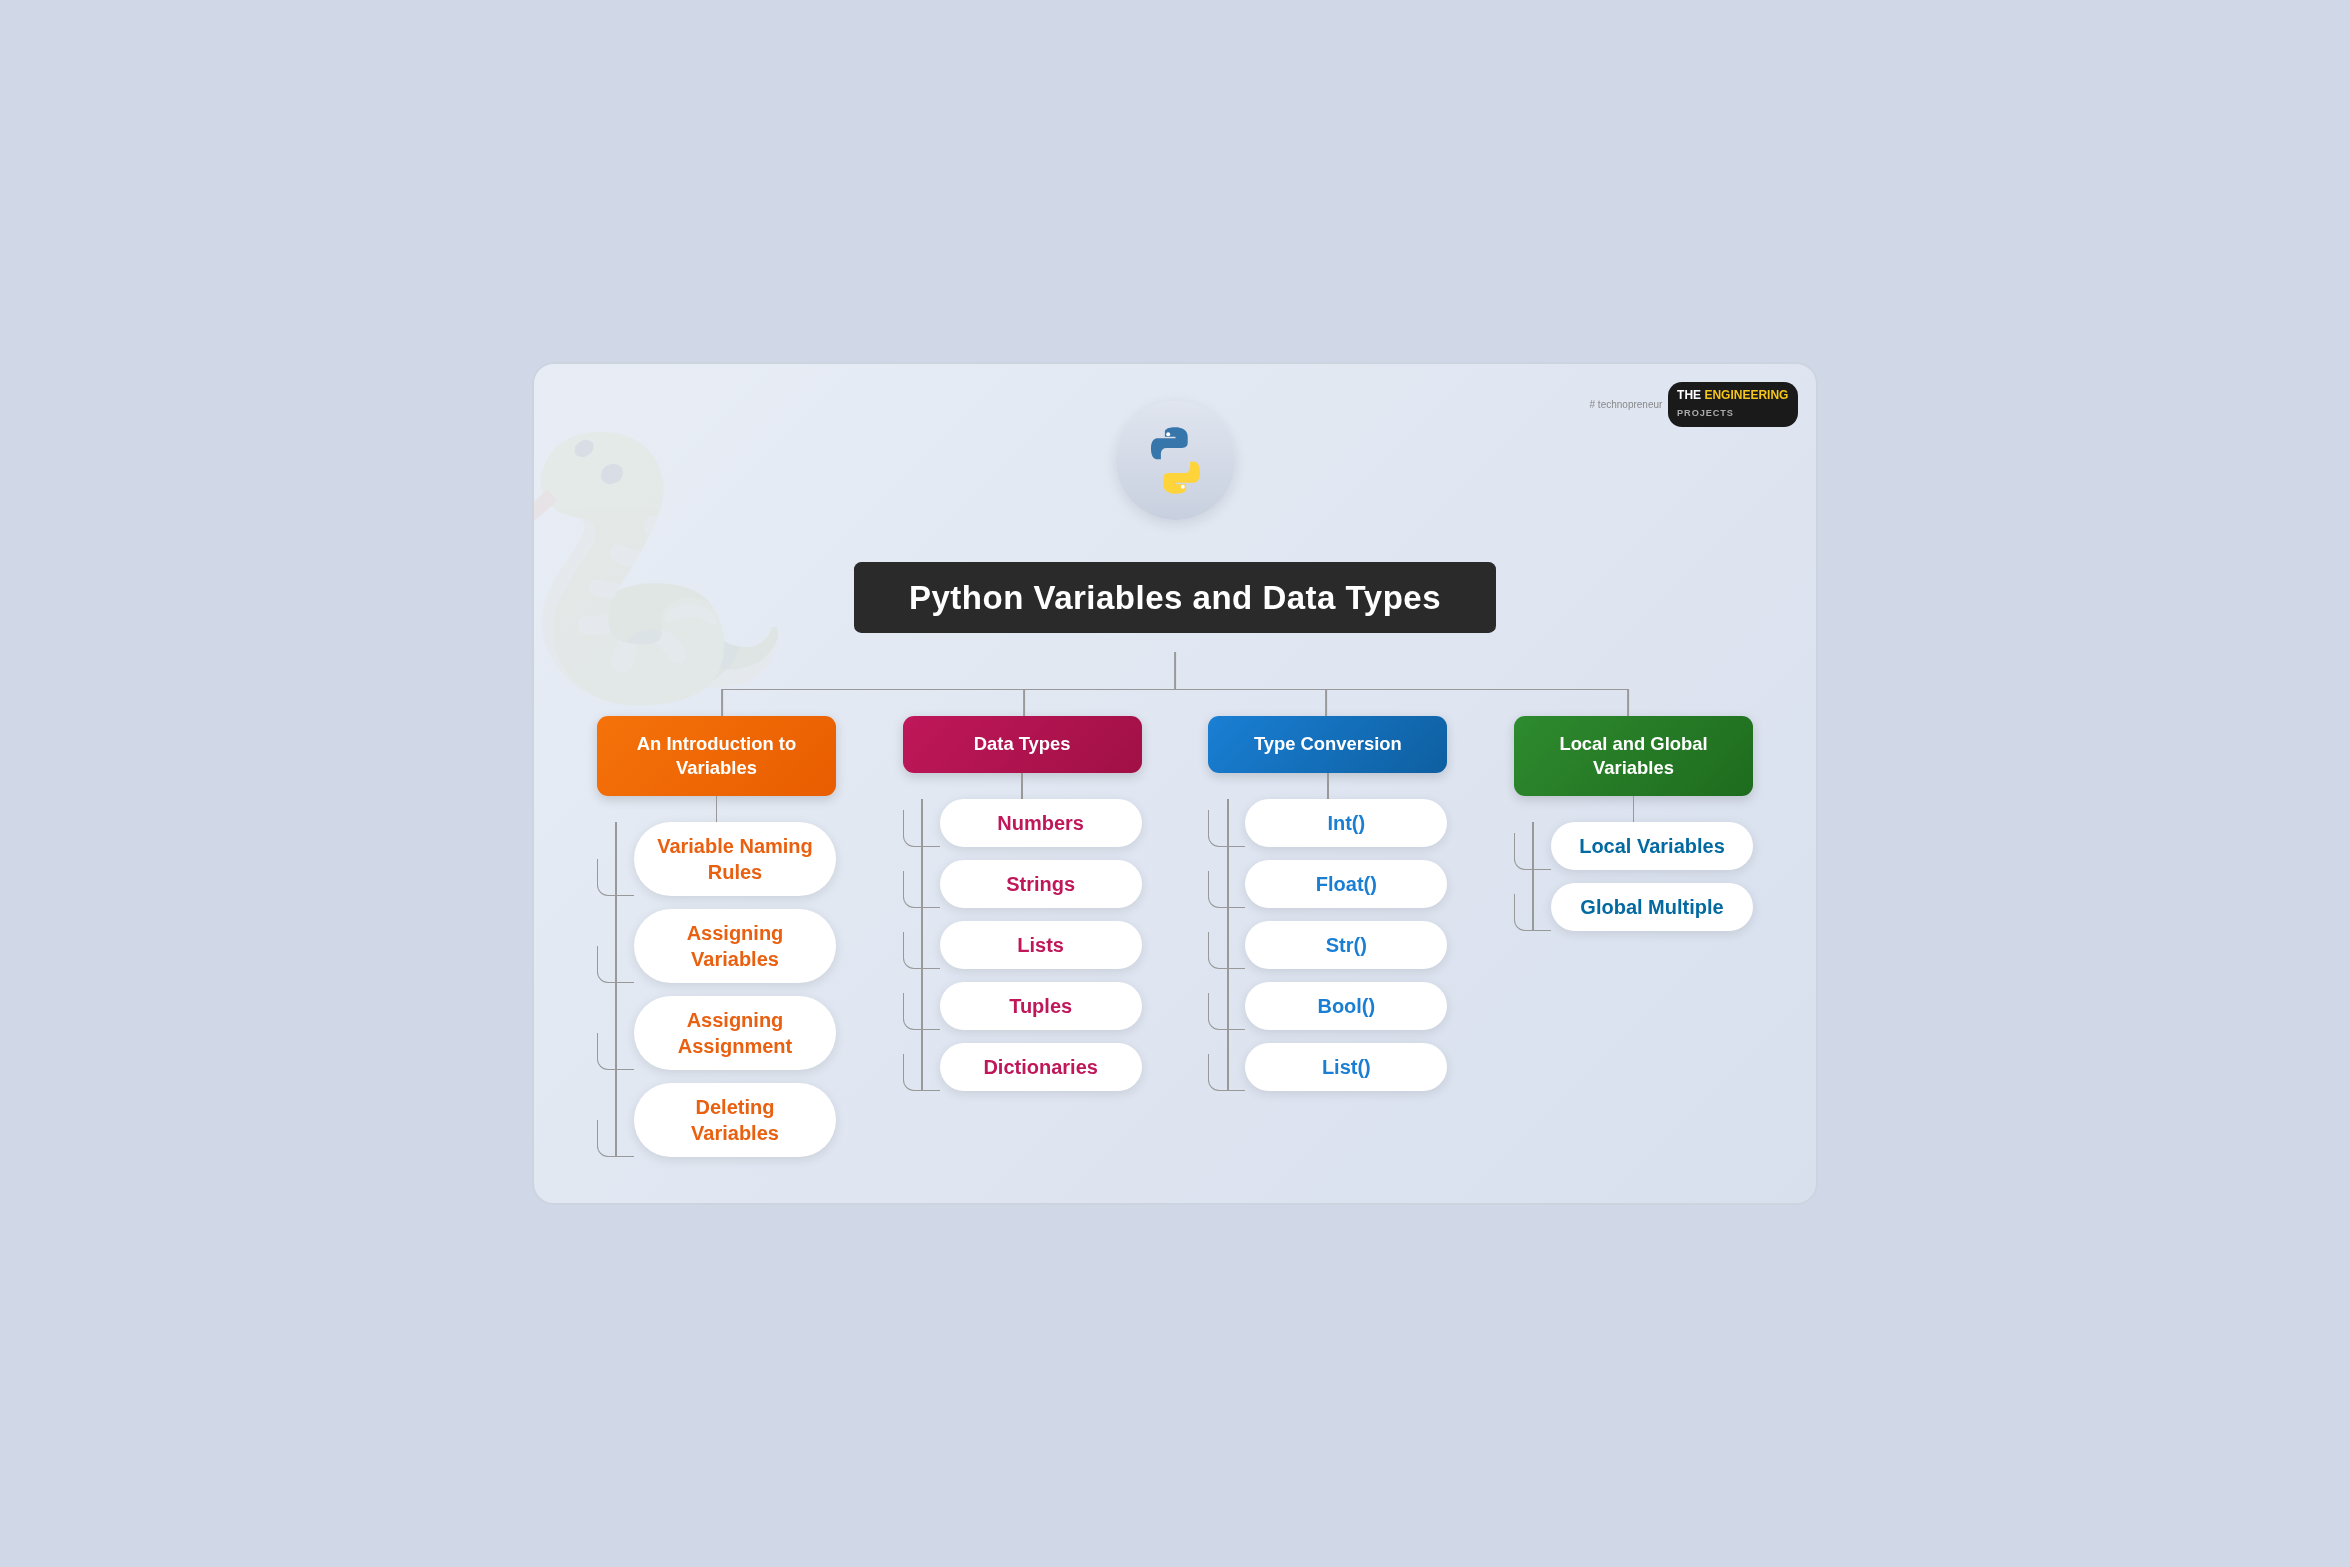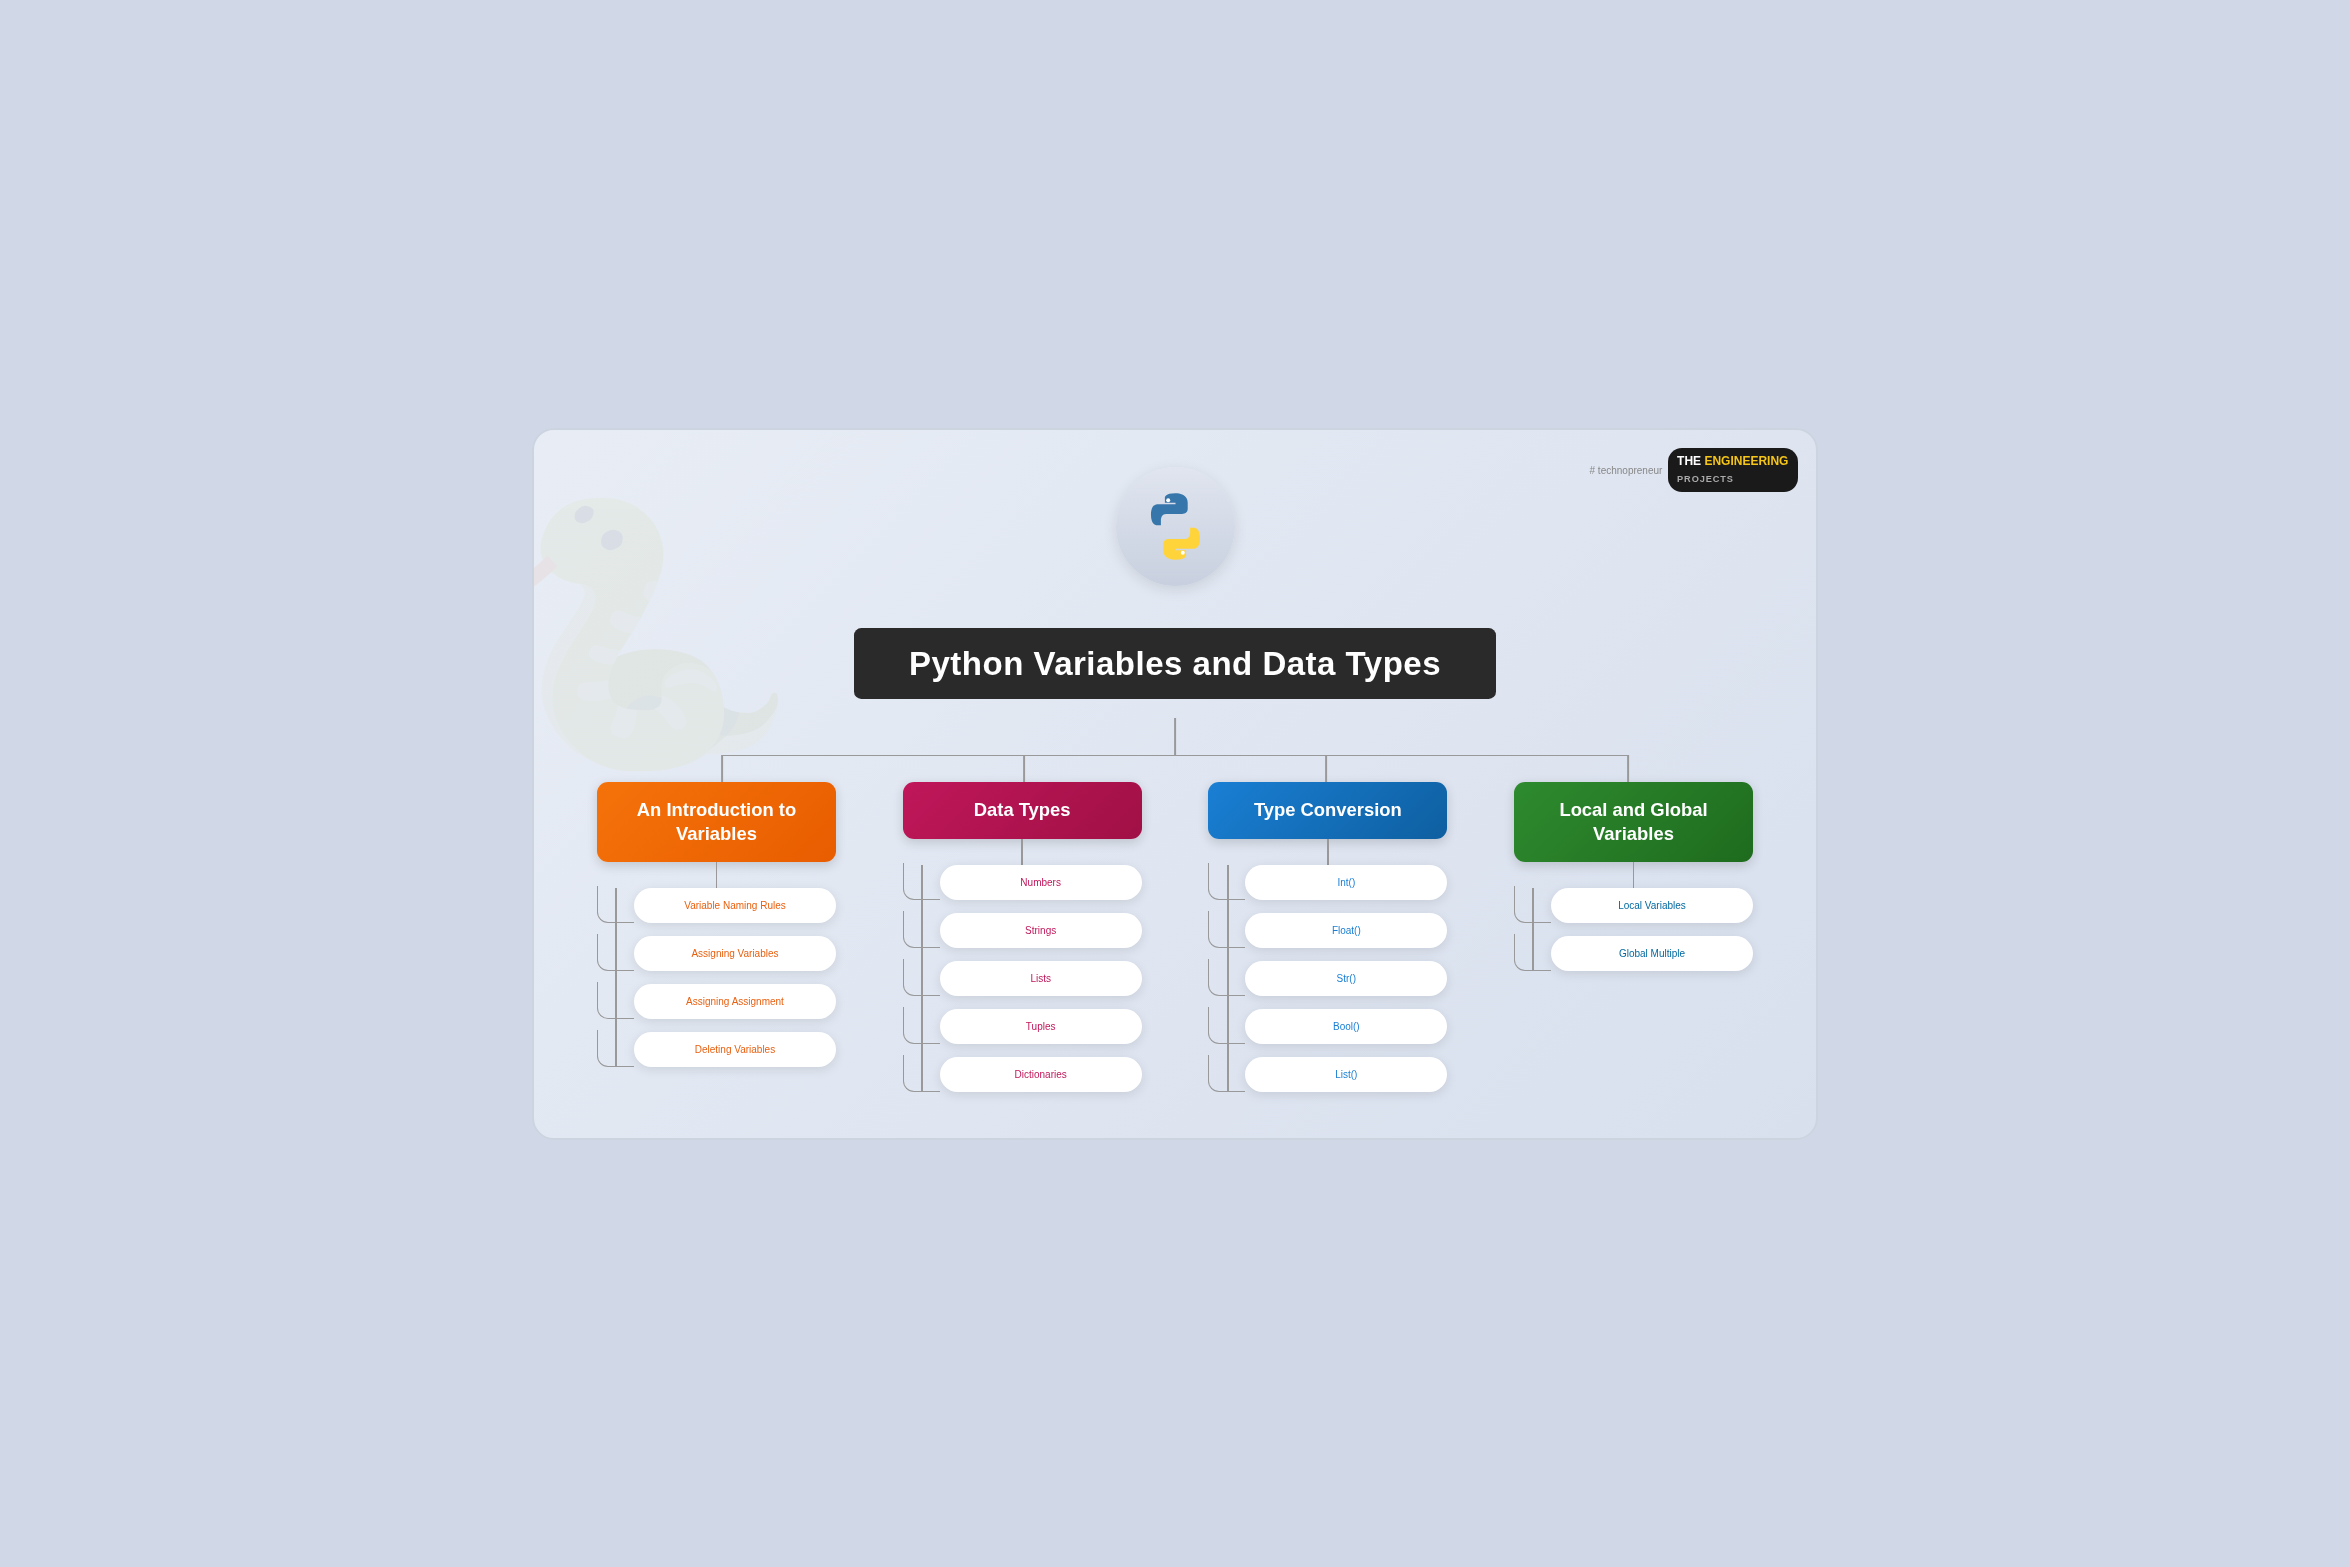--- a/index.html
+++ b/index.html
@@ -148,22 +148,22 @@
       border-bottom-left-radius: 11px;
       flex-shrink: 0;
       position: relative;
       margin-top: -18.4px;
       align-self: flex-end;
     }
     .sub-chip {
       background: white;
       border-radius: 46px;
       padding: 11px 16.5px;
-      font-size: 10px;
-      font-weight: 400;
+      font-size: 20px;
+      font-weight: 700;
       box-shadow: 0 2.8px 11px rgba(0,0,0,0.1);
       flex: 1;
       text-align: center;
       line-height: 1.3;
     }
   </style>
 </head>
 <body>
 
 <div class="outer-card">

